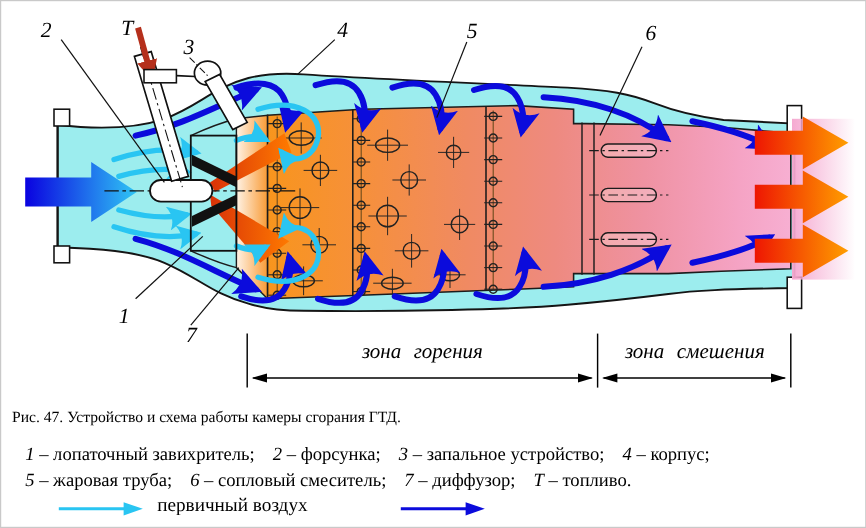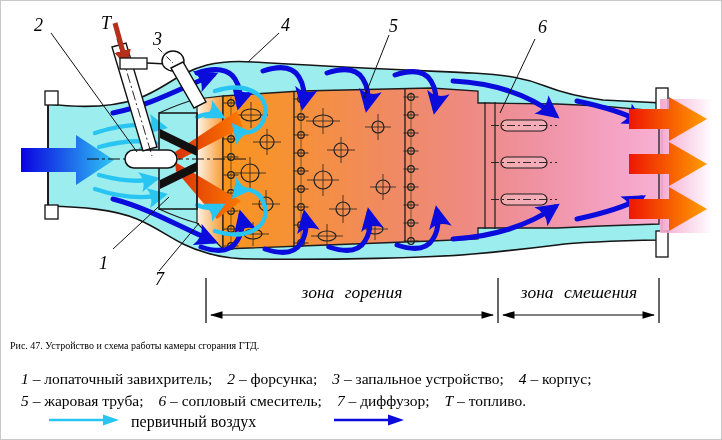--- a/index.html
+++ b/index.html
@@ -1,24 +1,24 @@
 <!DOCTYPE html>
 <html><head>
 <meta charset="utf-8">
 <style>
   html,body{margin:0;padding:0;background:#fff;}
   .stage{position:relative;width:722px;height:440px;background:#fff;border:1px solid #c9c9c9;box-sizing:border-box;
          font-family:"Liberation Serif","DejaVu Serif",serif;color:#000;overflow:hidden;}
   .diagram{position:absolute;left:0;top:0;}
-  .caption{position:absolute;left:9px;top:339px;font-size:10px;}
+  .caption{position:absolute;left:9px;top:339px;font-size:13px;}
   .legend-line{position:absolute;left:20px;font-size:15.5px;white-space:nowrap;}
   .legend-line .li{margin-right:15px;}
   .legend-line .li i{font-style:italic;}
   .lg1{top:369px;} .lg2{top:391px;}
-  .air-row{position:absolute;left:46px;top:412px;display:flex;align-items:flex-start;font-size:16px;}
+  .air-row{position:absolute;left:46px;top:412px;display:flex;align-items:flex-end;font-size:16px;}
   .air-row .txt{margin-left:10px;}
   .air-row .gap{width:76px;}
   svg text{font-family:"Liberation Serif","DejaVu Serif",serif;}
   .call{font-style:italic;font-size:18px;fill:#000;}
   .zone{font-style:italic;font-size:17.5px;fill:#000;word-spacing:6px;}
 </style>
 </head>
 <body>
 
 <div class="stage">

